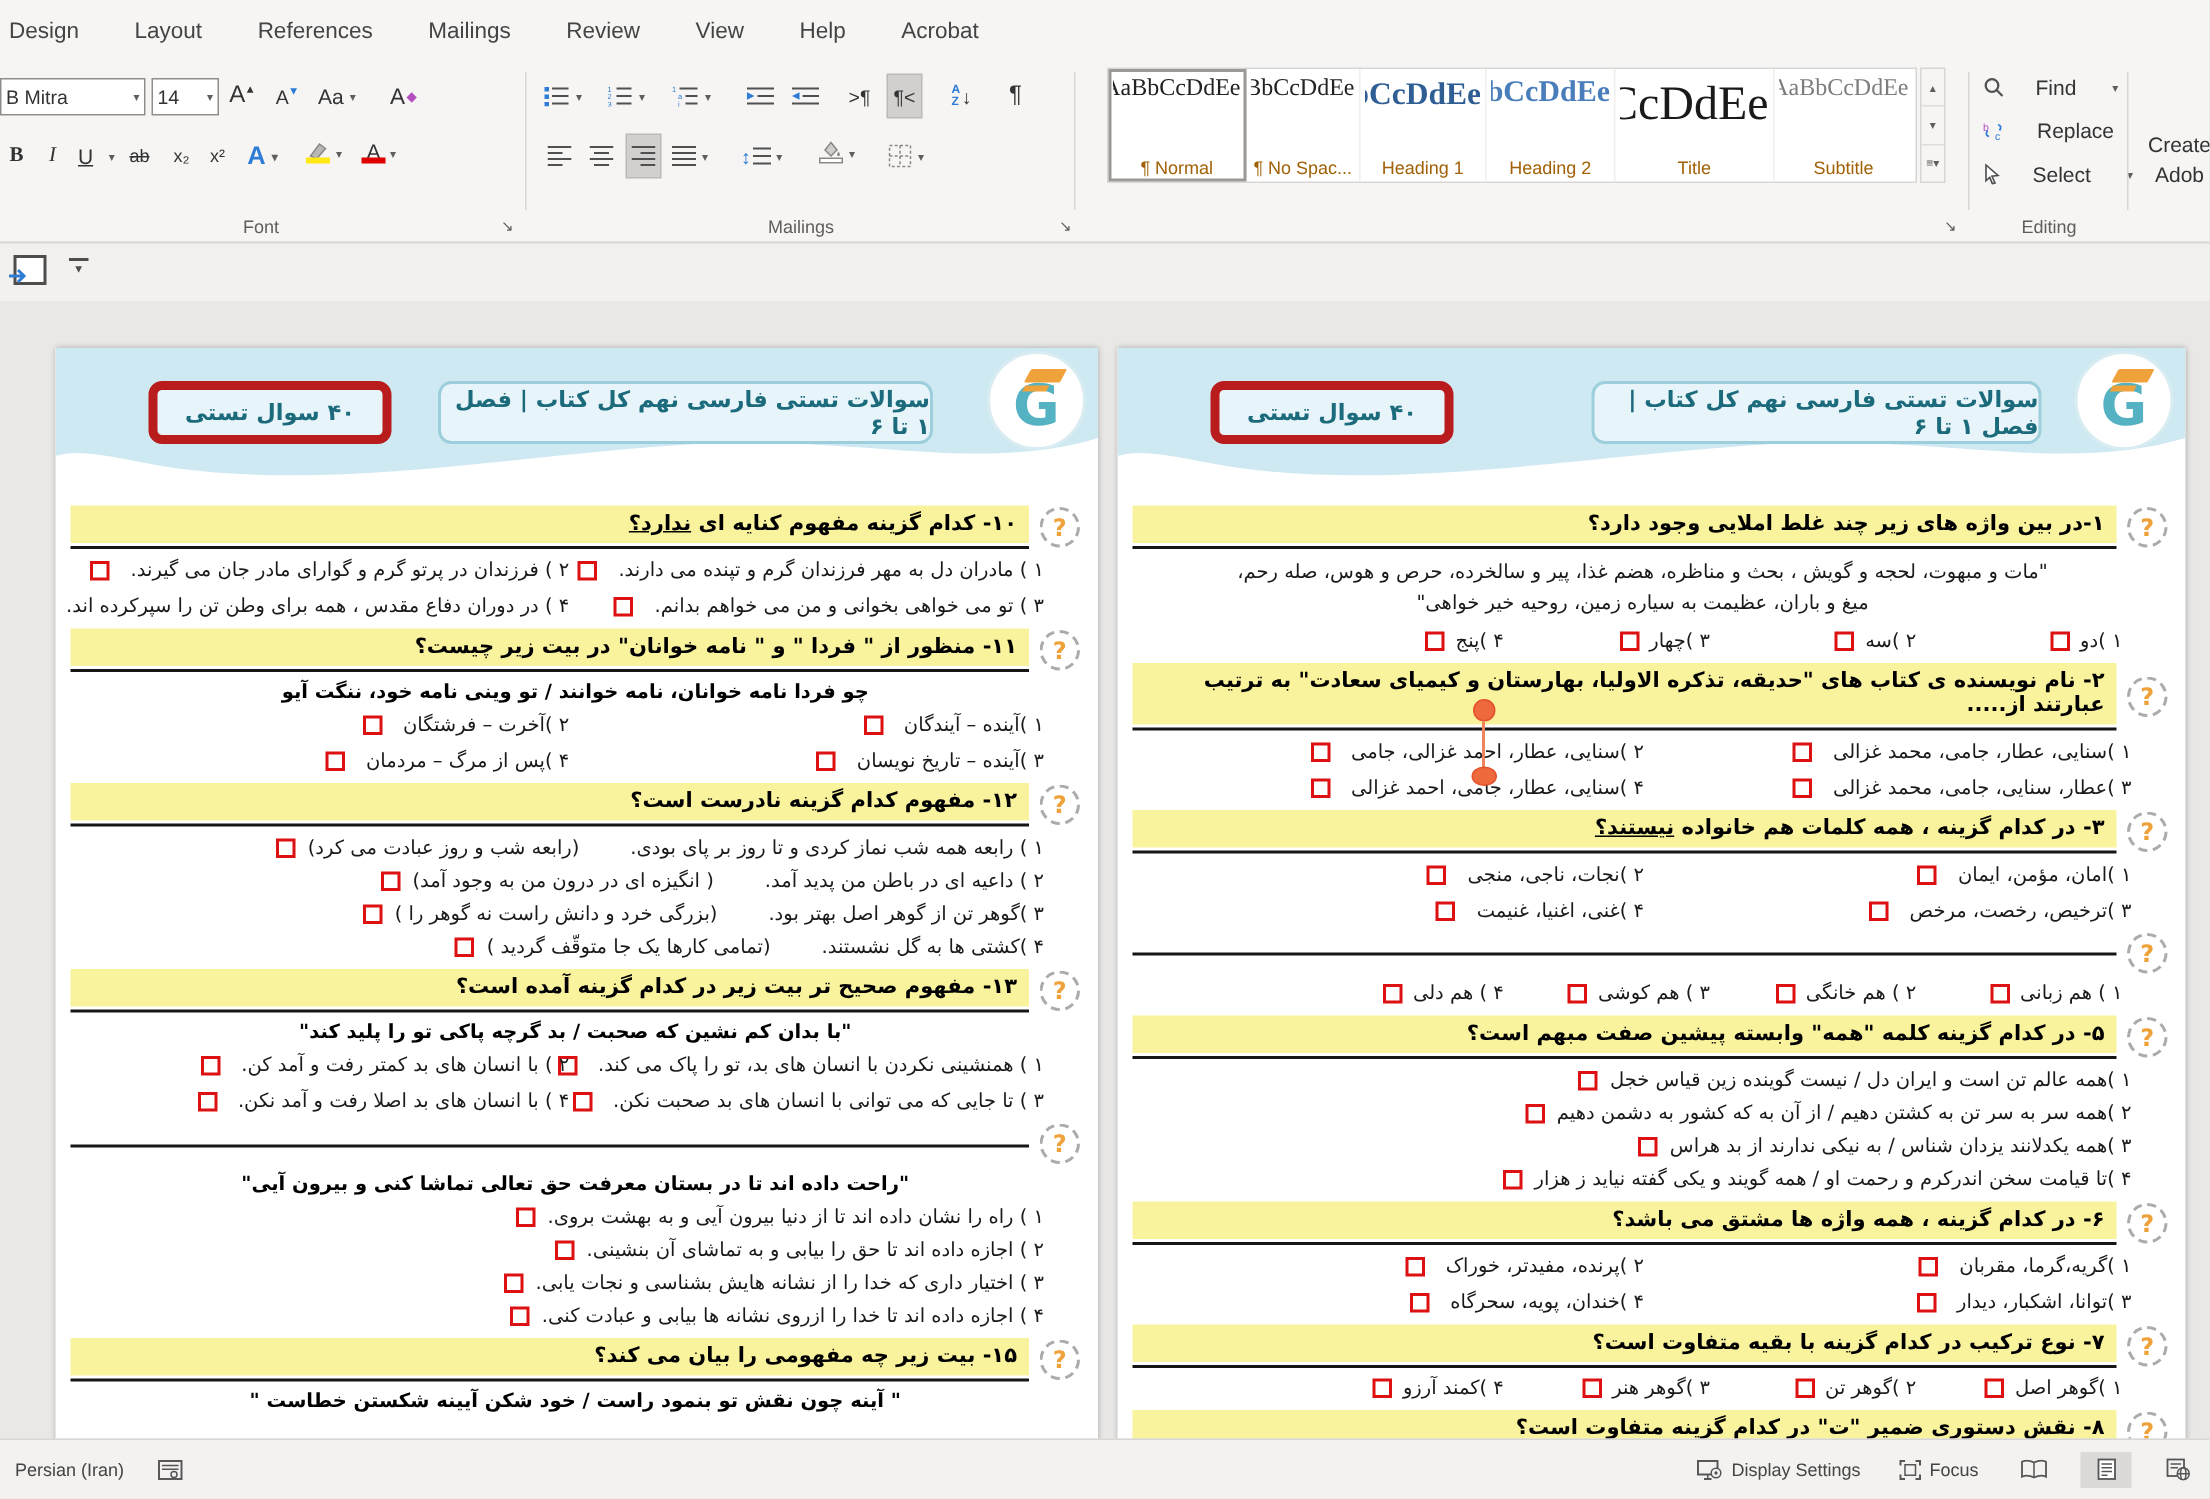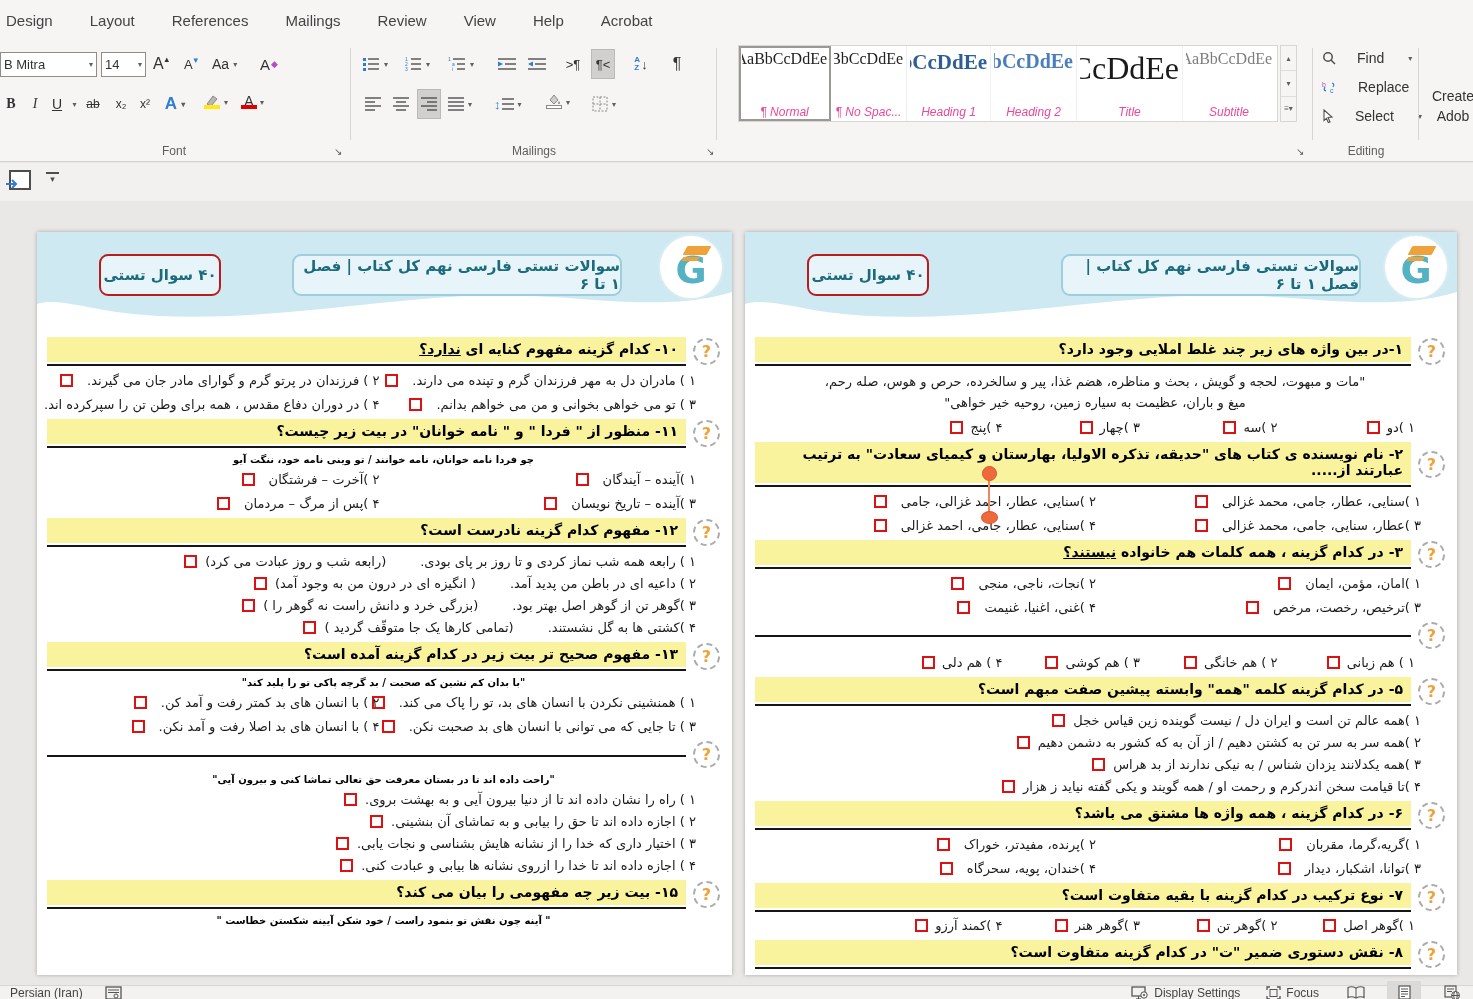--- a/index.html
+++ b/index.html
@@ -27,21 +27,21 @@
   .bU { text-decoration:underline; }
   .bS { text-decoration:line-through; }
   .colbar { position:absolute; left:3px; bottom:2px; height:4px; width:16px; }
   .fx-blue { color:#2e7cd6; font-weight:bold; }
   .icline { display:block; }
 
   
   .gallery { position:absolute; left:20px; top:5px; width:540px; height:77px; background:#fff; border:1px solid #d8d6d4; display:flex; }
   .stylecell { border-right:1px solid #f0efee; padding:4px 3px 2px; text-align:center; display:flex; flex-direction:column; justify-content:space-between; cursor:default; }
   .stylecell .prev { display:block; overflow:hidden; white-space:nowrap; direction:rtl; font-family:"Liberation Serif",serif; color:#222; }
-  .stylecell .sname { font-size:12px; color:#ec4899; white-space:nowrap; overflow:hidden;font-style:italic; }
+  .stylecell .sname { font-size:12px; color:#a16207; white-space:nowrap; overflow:hidden; }
   .cell-sel { outline:2px solid #9b9895; outline-offset:-2px; }
   .scrollcol { position:absolute; left:562px; top:5px; width:17px; height:77px; border:1px solid #d8d6d4; background:#f6f5f4; display:flex; flex-direction:column; }
   .scrollcol div { flex:1; display:flex; align-items:center; justify-content:center; font-size:8px; color:#605e5c; border-bottom:1px solid #ddd; }
 
   
   .edrow { position:absolute; left:6px; display:flex; align-items:center; gap:21px; font-size:14px; color:#333; }
 
   .adobe { position:absolute; left:1422px; top:46px; width:62px; text-align:center; font-size:14px; color:#333; line-height:1.45; }
 
   
@@ -60,56 +60,56 @@
   
   .docarea { position:absolute; left:0; top:201px; width:100%; height:774px; background:#e9e8e7; }
   .page { position:absolute; top:31px; height:743px; background:#fff; box-shadow:0 0 4px rgba(0,0,0,.28); overflow:hidden; }
   .page-left { left:37px; width:695px; }
   .page-right { left:745px; width:712px; }
 
   .phead { position:relative; height:96px; }
   .phead svg.wave { position:absolute; left:0; top:0; width:100%; height:96px; }
   .ptitle { position:absolute; top:22px; right:96px; width:300px; height:42px; border:2px solid #9ccedb; border-radius:9px; background:rgba(255,255,255,.5); display:flex; align-items:center; justify-content:center; font-weight:bold; font-size:15px; color:#1c6b7c; direction:rtl; font-family:"DejaVu Sans",sans-serif; }
   .page-left .ptitle { width:330px; right:110px; }
-  .badge { position:absolute; top:22px; left:62px; width:122px; height:42px; border:2px solid #b91c1c; border-radius:9px; background:rgba(255,255,255,.5); display:flex; align-items:center; justify-content:center; font-weight:bold; font-size:15px; color:#1c6b7c; direction:rtl; font-family:"DejaVu Sans",sans-serif; }
+  .badge { position:absolute; top:22px; left:62px; width:162px; height:42px; border:6px solid #b91c1c; border-radius:9px; background:rgba(255,255,255,.5); display:flex; align-items:center; justify-content:center; font-weight:bold; font-size:15px; color:#1c6b7c; direction:rtl; font-family:"DejaVu Sans",sans-serif; }
   .logo { position:absolute; top:2px; right:8px; width:66px; height:66px; border-radius:50%; background:#fff; border:2px solid #d8ecf2; display:flex; align-items:center; justify-content:center; }
   .logo .g { font-family:"DejaVu Sans",sans-serif; font-weight:bold; font-size:38px; color:#55b2c3; line-height:1; margin-top:6px; }
   .logo .wing { position:absolute; top:10px; right:13px; width:24px; height:9px; background:#f0a23a; transform:skewX(-28deg); border-radius:1px; }
   .logo .wing::after { content:""; position:absolute; left:2px; top:11px; width:16px; height:4px; background:#f0a23a; }
 
   .pbody { padding:2px 12px 0 10px; direction:rtl; font-family:"DejaVu Sans",sans-serif; }
   .q { margin-top:7px; }
   .qrow { display:flex; direction:rtl; align-items:center; gap:7px; }
   .qicon { flex:none; width:27px; height:27px; border:2px dashed #ababab; border-radius:50%; color:#f0a23a; font-weight:bold; font-size:16px; display:flex; align-items:center; justify-content:center; background:#fff; }
   .qmain { flex:1; min-width:0; }
   .qbar { background:#faf39e; font-weight:bold; font-size:14px; color:#000; padding:4px 8px 5px; text-align:right; direction:rtl; }
   .qline { height:2px; background:#161616; margin-top:2px; }
   .u { text-decoration:underline; }
 
   .passage { text-align:center; font-size:13px; color:#1a1a1a; margin:5px 30px 2px 20px; line-height:1.65; }
-  .verse { text-align:center; font-weight:bold; font-size:10px; color:#000; margin:6px 0 2px; }
+  .verse { text-align:center; font-weight:bold; font-size:13px; color:#000; margin:6px 0 2px; }
 
   .cb { flex:none; width:13px; height:13px; border:2.5px solid #dd1111; background:#fff; display:inline-block; }
 
   .opts4 { display:flex; direction:rtl; align-items:center; margin:6px 30px 2px 110px; font-size:13px; color:#1a1a1a; }
   .o4 { flex:1; display:flex; direction:rtl; align-items:center; gap:7px; }
 
   .opts2 { display:grid; grid-template-columns:1fr 1fr; direction:rtl; row-gap:9px; margin:7px 24px 2px 16px; font-size:13px; color:#1a1a1a; }
   .o2 { display:flex; direction:rtl; align-items:center; gap:14px; min-width:0; }
   .o2 span.t { white-space:nowrap; }
 
   .optsf { margin:6px 24px 2px 16px; font-size:13px; color:#1a1a1a; }
   .of { display:flex; direction:rtl; align-items:center; gap:8px; margin:7px 0; }
   .of .note { margin-right:26px; }
 
   .pin { position:absolute; width:15px; height:15px; border-radius:50%; background:#ee6a3c; border:1px solid #e4502a; }
   .pinline { position:absolute; width:2px; background:#ee855c; }
 
   
-  .statusbar { position:absolute; left:0; bottom:0; width:100%; height:14px; background:#f3f2f1; border-top:1px solid #d8d6d4; display:flex; align-items:center; font-size:12px; color:#444; }
+  .statusbar { position:absolute; left:0; bottom:0; width:100%; height:40px; background:#f3f2f1; border-top:1px solid #d8d6d4; display:flex; align-items:center; font-size:12px; color:#444; }
   .sb-left { display:flex; align-items:center; gap:22px; padding-left:10px; }
   .sb-right { margin-left:auto; display:flex; align-items:center; gap:14px; padding-right:4px; }
   .sb-item { display:flex; align-items:center; gap:5px; padding:2px 6px; height:24px; }
   .viewbtn { width:34px; height:24px; display:flex; align-items:center; justify-content:center; }
   .viewbtn.sel { background:#dcdad8; }
 </style>
 </head>
 <body>
 
 <div class="tabbar">

